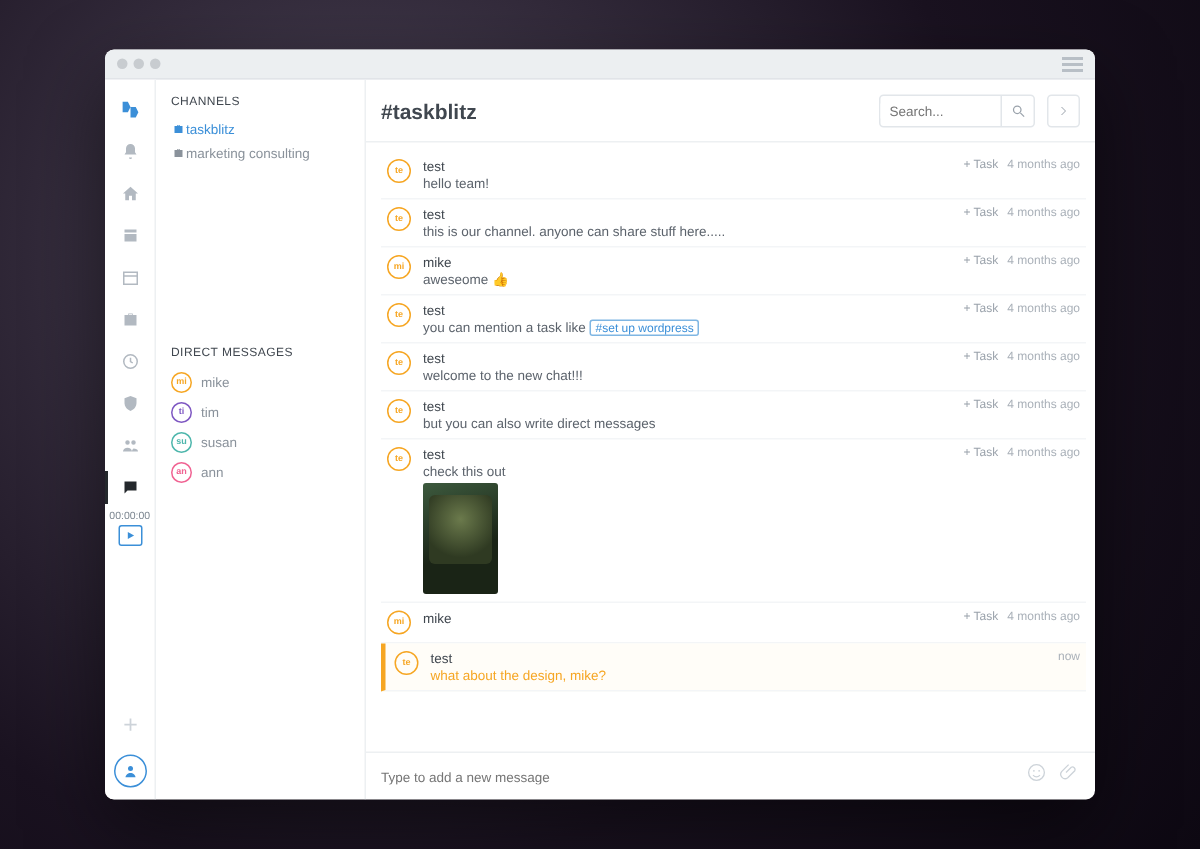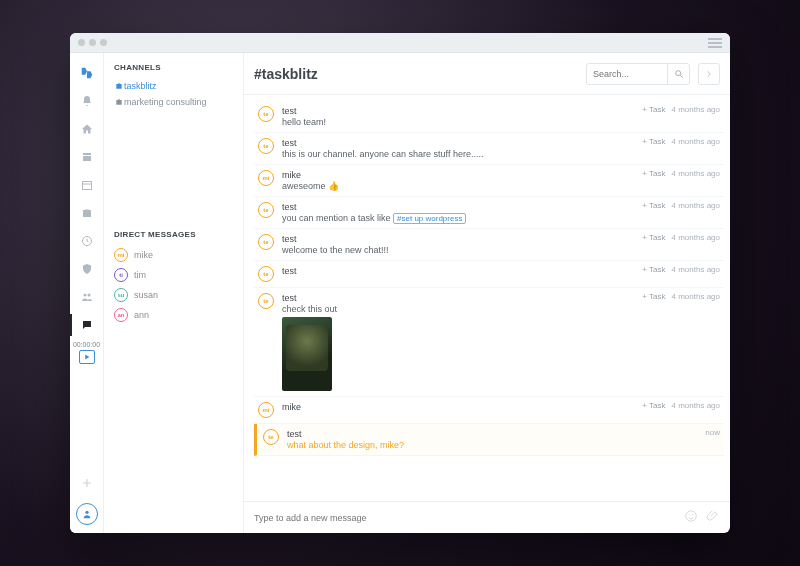--- a/index.html
+++ b/index.html
@@ -45,21 +45,21 @@
   .timer { font-size:7px; color:#7c8690; text-align:center; margin-top:2px; }
   .playbox { width:16px; height:14px; border:1px solid #3b8fd8; border-radius:2px; margin:2px auto 0; display:flex; align-items:center; justify-content:center; cursor:pointer; }
   .playbox svg { fill:#3b8fd8; }
   .iconbar .spacer { flex:1; }
   .plusbtn { width:34px; height:28px; display:flex; align-items:center; justify-content:center; color:#cdd3d9; cursor:pointer; }
   .userbtn { width:22px; height:22px; border:1.5px solid #3b8fd8; border-radius:50%; margin:6px auto 8px; display:flex; align-items:center; justify-content:center; cursor:pointer; }
   .channels {
     width:140px; border-right:1px solid #edf0f2; padding:10px 10px;
     font-size:9px; color:#57606a;
   }
-  .section-title { font-size:8px; font-weight:700; color:#40474f; letter-spacing:.3px; margin-bottom:6px; }
+  .section-title { font-size:8px; font-weight:400; color:#40474f; letter-spacing:.3px; margin-bottom:6px; }
   .ch-item { display:flex; align-items:center; gap:0; padding:3px 0; cursor:pointer; color:#8a929b; }
   .ch-item.active { color:#3b8fd8; }
   .bricon { width:10px; height:8px; }
   .dm-item { display:flex; align-items:center; gap:6px; padding:3px 0; cursor:pointer; color:#8a929b; }
   .dm-avatar { width:14px; height:14px; border-radius:50%; border:1px solid; display:flex; align-items:center; justify-content:center; font-size:6px; font-weight:600; }
   .main { flex:1; display:flex; flex-direction:column; overflow:hidden; }
   .header {
     height:42px; border-bottom:1px solid #edf0f2;
     display:flex; align-items:center; padding:0 10px; gap:8px;
   }
@@ -286,20 +286,21 @@
             </div>
             <div class="msg-meta">
               <span class="add-task">+ Task</span>
               <span>4 months ago</span>
             </div>
           </div>
           <div class="msg">
             <span class="avatar" style="border-color:#f6a623;color:#f6a623">te</span>
             <div class="msg-body">
               <div class="msg-user">test</div>
+              <div class="msg-text">but you can also write direct messages</div>
             </div>
             <div class="msg-meta">
               <span class="add-task">+ Task</span>
               <span>4 months ago</span>
             </div>
           </div>
           <div class="msg">
             <span class="avatar" style="border-color:#f6a623;color:#f6a623">te</span>
             <div class="msg-body">
               <div class="msg-user">test</div>

